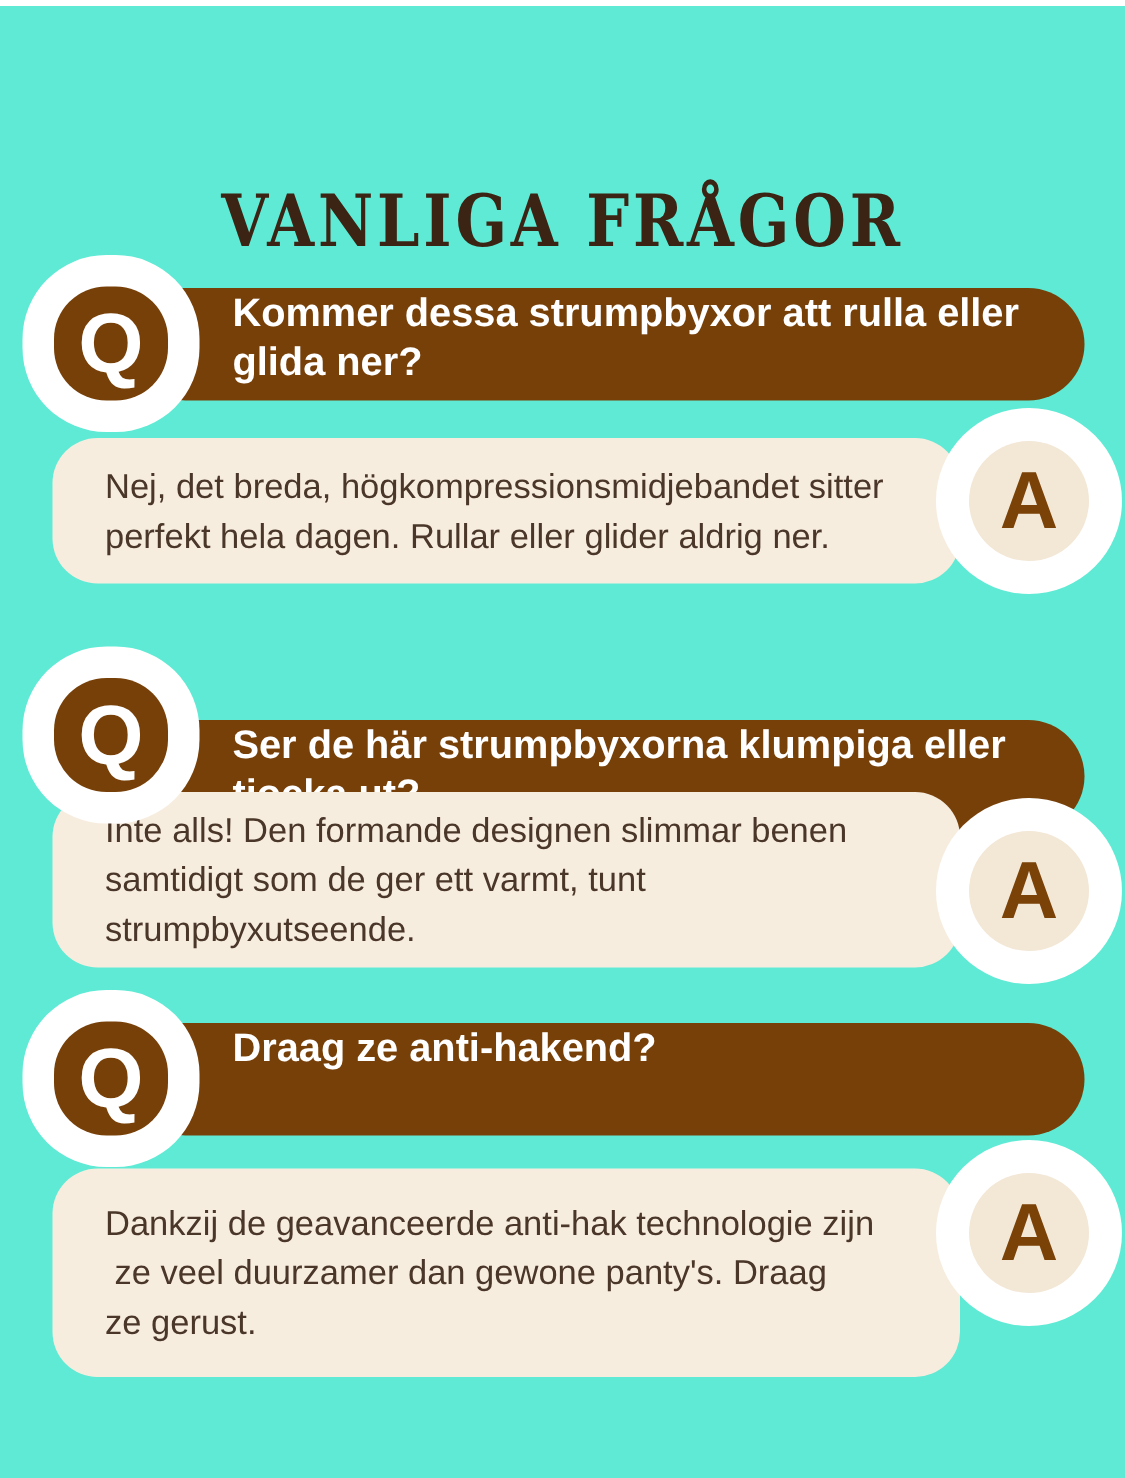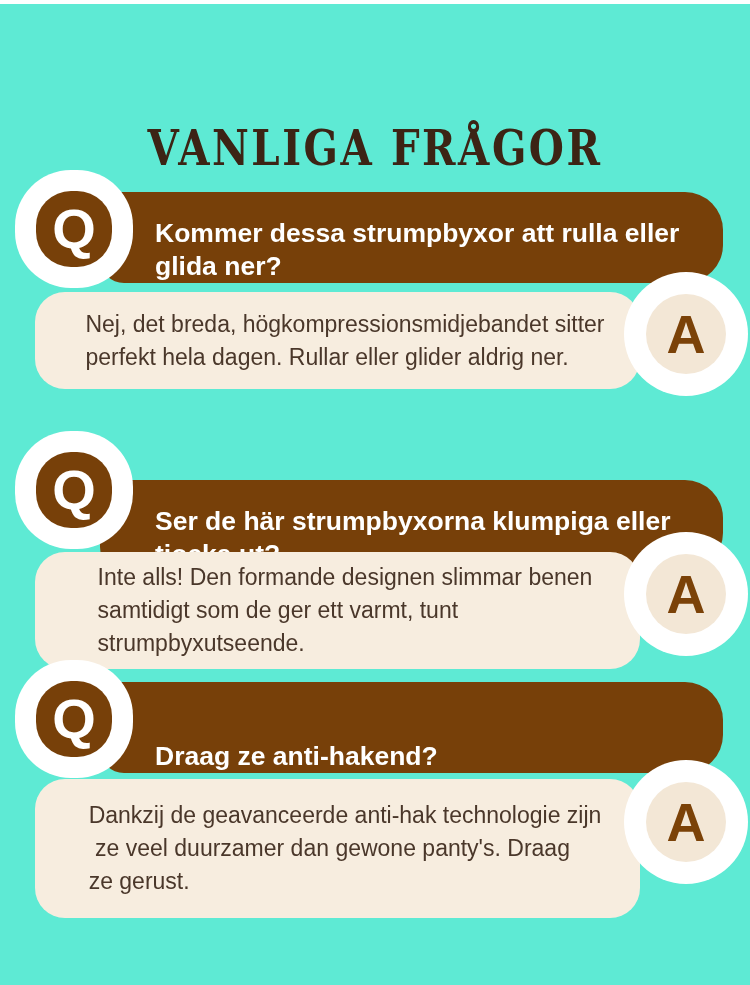--- a/index.html
+++ b/index.html
@@ -17,24 +17,24 @@
     text-align:center;
     font-family:"DejaVu Serif","Liberation Serif",serif;
     font-weight:700;
     font-size:48px;
     letter-spacing:3px;
     color:#3C2415;
     transform:scaleX(.84);
   }
   
   .qbar{
-    position:absolute;left:100px;width:623px;height:91px;
+    position:absolute;left:100px;width:623px;height:75px;
     background:#774009;
     border-radius:14px 38px 38px 24px;
-    display:flex;align-items:flex-end;
+    display:flex;align-items:flex-start;
     z-index:1;
     padding:0 12px 0 55px;
     box-sizing:border-box;
   }
   .qtext{
     color:#ffffff;font-weight:700;
     font-size:26.5px;line-height:33px;
     white-space:pre-wrap;
   }
   .qbadge{
@@ -50,21 +50,20 @@
   }
   
   .abubble{
     position:absolute;left:35px;width:605px;
     background:#F7EDDF;
     border-radius:30px;
     display:flex;align-items:center;
     z-index:1;
     padding:0 20px 0 35px;
     box-sizing:border-box;
-    justify-content:center;
   }
   .atext{
     color:#4A372A;
     font-size:23px;line-height:33px;
     white-space:pre-wrap;
   }
   .abadge{
     position:absolute;left:646px;width:80px;height:80px;
     background:#F3E7D6;
     border-radius:50%;
@@ -73,21 +72,21 @@
     box-shadow:0 0 0 22px #ffffff;
   }
   .abadge .glyph{
     color:#7B4208;font-weight:700;font-size:54px;line-height:1;
   }
   
   .i0 .qbar{top:188px}   .i0 .qbadge{top:187px}
   .i0 .abubble{top:288px;height:97px}  .i0 .abadge{top:290px}
 
   .i1 .qbar{top:476px}   .i1 .qbadge{top:448px}
-  .i1 .abubble{top:548px;height:117px} .i1 .abadge{top:550px}
+  .i1 .abubble{top:524px;height:117px} .i1 .abadge{top:550px}
 
   .i2 .qbar{top:678px}   .i2 .qbadge{top:677px}
   .i2 .abubble{top:775px;height:139px} .i2 .abadge{top:778px}
 </style>
 </head>
 <body>
 
 <div class="canvas">
 
   <h1 class="title">VANLIGA FRÅGOR</h1>

